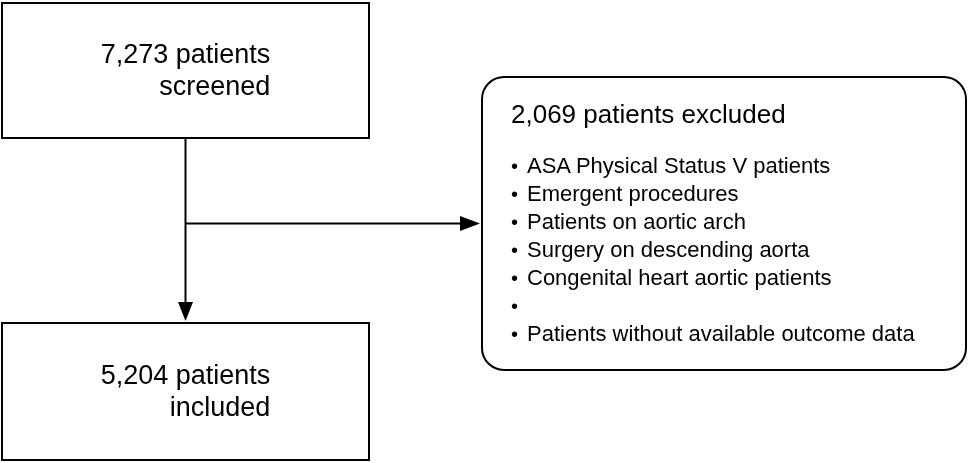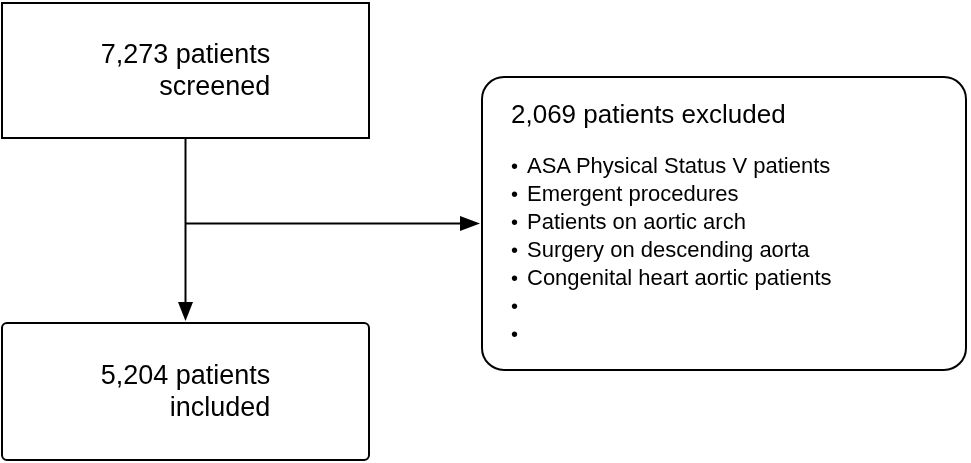--- a/index.html
+++ b/index.html
@@ -35,21 +35,21 @@
     box-sizing: border-box;
   }
   .box--screened {
     left: 1px; top: 2px;
     width: 369px; height: 137px;
     display: flex; align-items: center; justify-content: center;
   }
   .box--included {
     left: 1px; top: 322px;
     width: 369px; height: 139px;
-    display: flex; align-items: center; justify-content: center; border-radius: 6px;
+    display: flex; align-items: center; justify-content: center;
   }
   .box--excluded {
     left: 481px; top: 76px;
     width: 486px; height: 295px;
     padding: 20px 14px 0 28px;
     border-radius: 23px;
   }
   .stage-text {
     font-size: 27px;
     line-height: 1.17;
@@ -116,20 +116,21 @@
       </div>
       <div class="bullet-row">
         <span class="bullet">•</span>
         <span>Congenital heart aortic patients</span>
       </div>
       <div class="bullet-row">
         <span class="bullet">•</span>
       </div>
       <div class="bullet-row">
         <span class="bullet">•</span>
+        <span>Patients without available outcome data</span>
       </div>
     </div>
   </div>
 
   <div class="box box--included">
     <div class="stage-text">5,204 patients
 included</div>
   </div>
 
 </div>

